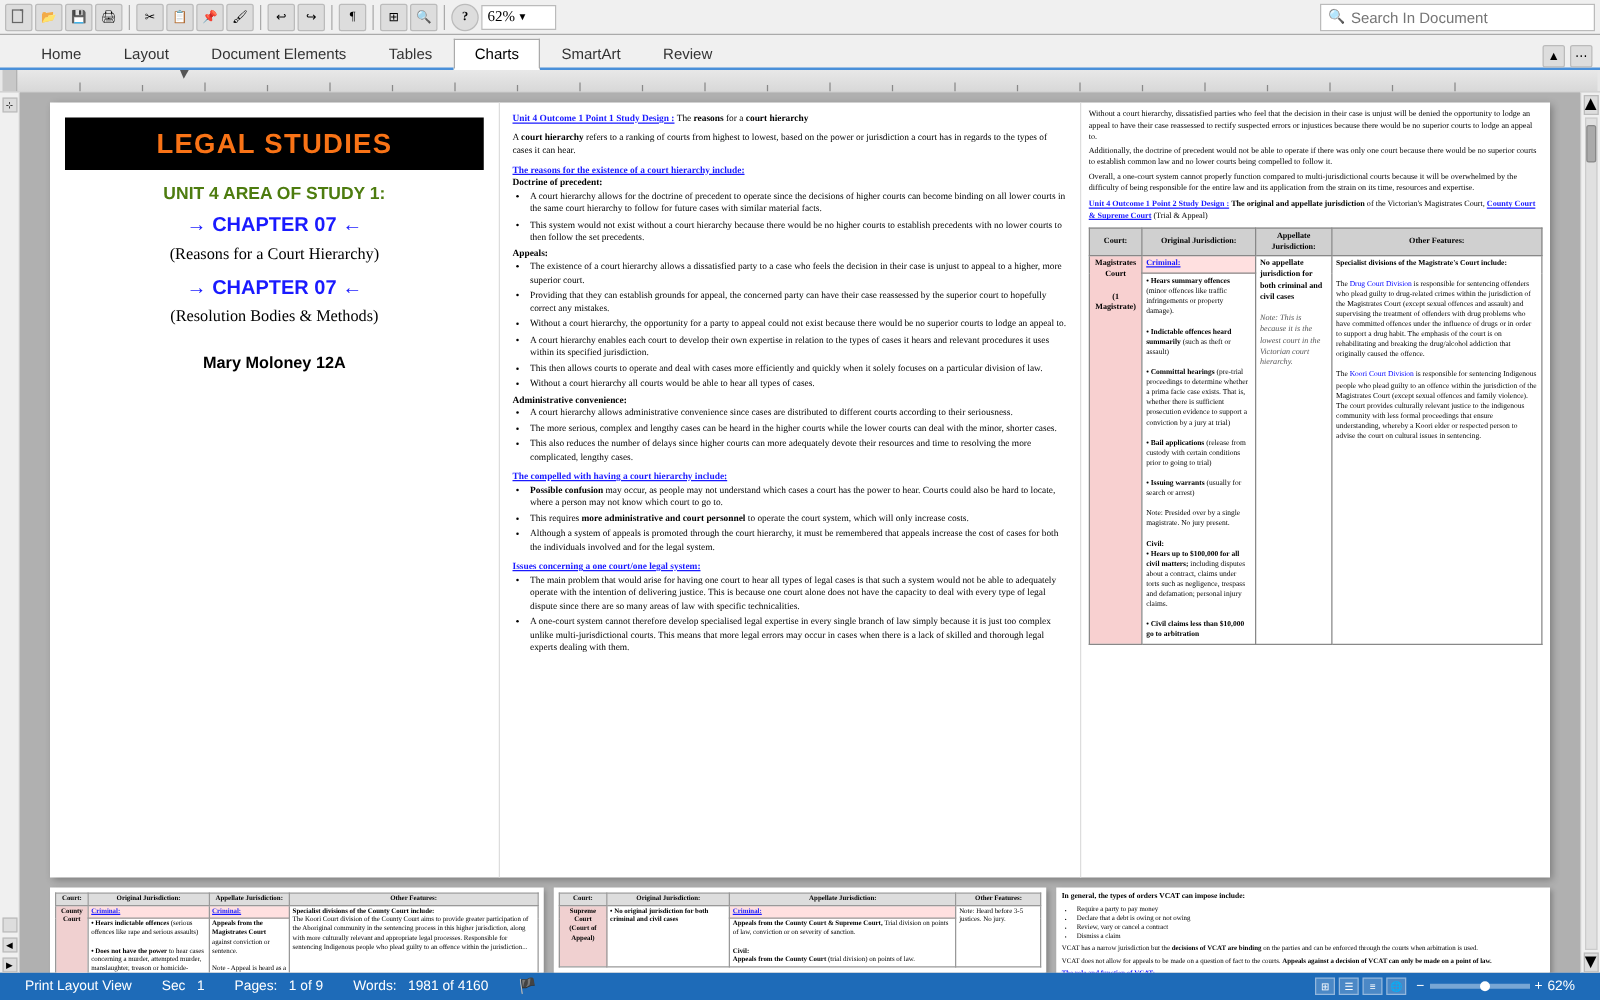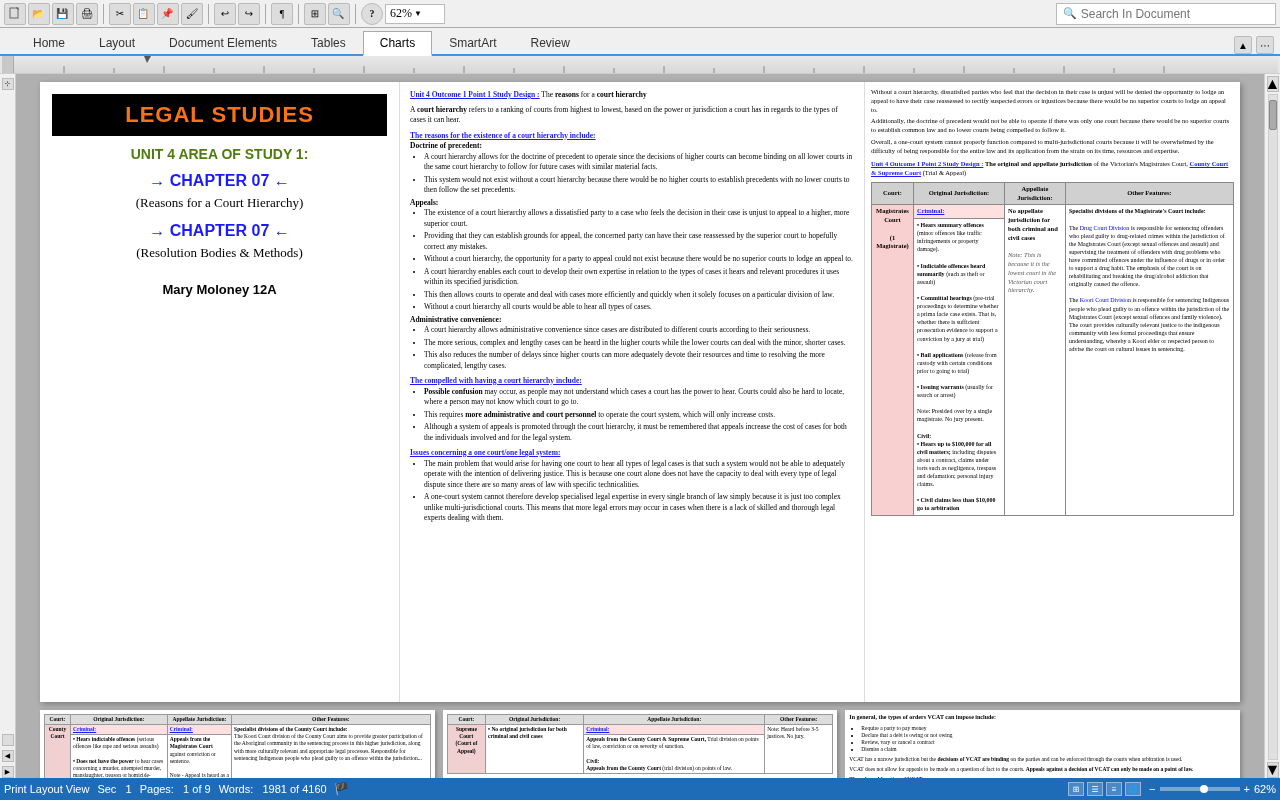--- a/index.html
+++ b/index.html
@@ -313,22 +313,22 @@
 
     
     #status-bar {
       height: 22px;
       background: #1e6bb8;
       color: white;
       font-size: 11px;
       font-family: Arial, sans-serif;
       display: flex;
       align-items: center;
-      padding: 0 4px;
-      gap: 8px;
+      padding: 0 20px;
+      gap: 24px;
     }
     .status-item { color: white; font-size: 11px; }
     .status-right { margin-left: auto; display: flex; align-items: center; gap: 8px; }
     .view-icons { display: flex; gap: 3px; }
     .view-icon {
       width: 16px; height: 14px;
       background: rgba(255,255,255,0.2);
       border: 1px solid rgba(255,255,255,0.4);
       cursor: pointer;
       display: flex; align-items: center; justify-content: center;

